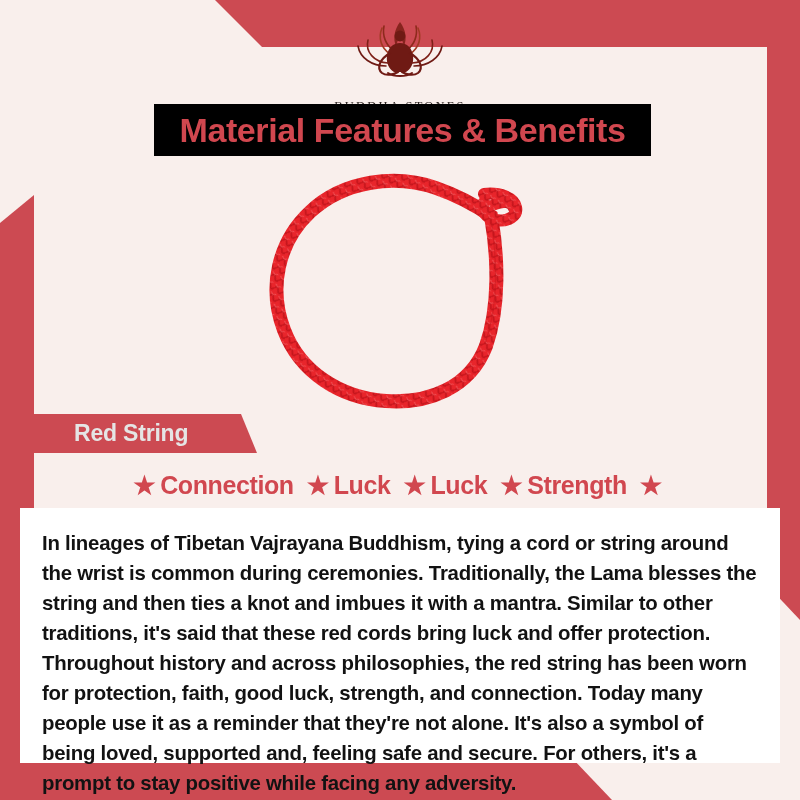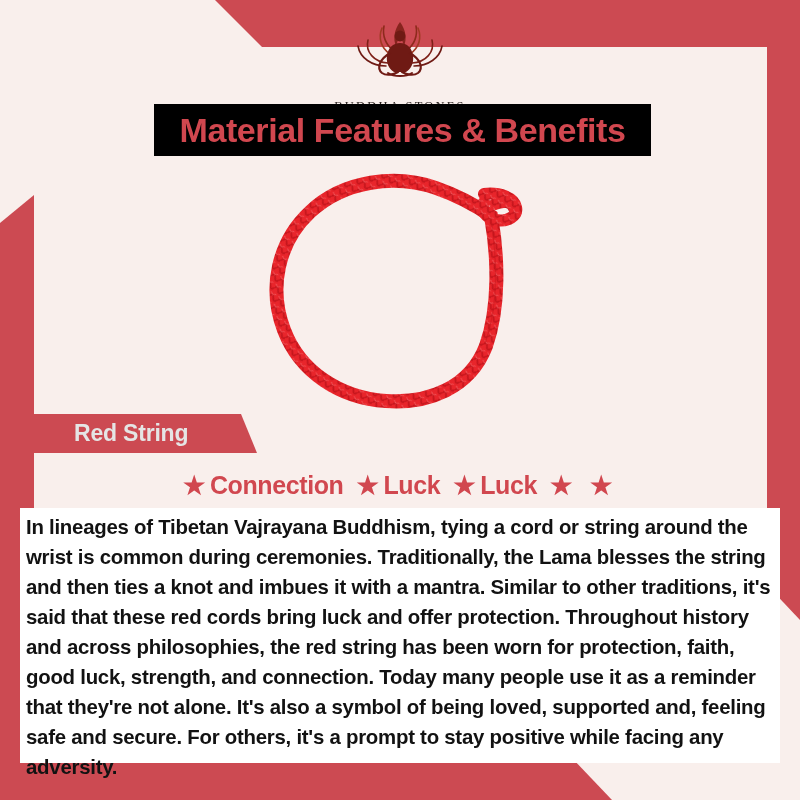--- a/index.html
+++ b/index.html
@@ -99,21 +99,21 @@
   .benefit + .benefit{margin-left:9px;}
 
   
   .copy{
     position:absolute;left:20px;top:508px;width:760px;height:255px;
     background:#ffffff;
     padding:4px 6px 0 6px;
     box-sizing:border-box;
   }
   .copy p{
-    margin:0;
+    margin:16px;
     font-size:20.4px;
     line-height:30px;
     color:#121212;
     font-weight:bold;
     letter-spacing:-0.25px;
     font-family:"Liberation Sans", sans-serif;
   }
 </style>
 </head>
 <body>
@@ -191,20 +191,21 @@
     <span class="benefit">
       <span class="star">★</span>
       <span>Luck</span>
     </span>
     <span class="benefit">
       <span class="star">★</span>
       <span>Luck</span>
     </span>
     <span class="benefit">
       <span class="star">★</span>
+      <span>Strength</span>
     </span>
     <span class="benefit">
       <span class="star">★</span>
     </span>
   </div>
 
   <div class="copy">
     <p>In lineages of Tibetan Vajrayana Buddhism, tying a cord or string around the wrist is common during ceremonies. Traditionally, the Lama blesses the string and then ties a knot and imbues it with a mantra. Similar to other traditions, it's said that these red cords bring luck and offer protection. Throughout history and across philosophies, the red string has been worn for protection, faith, good luck, strength, and connection. Today many people use it as a reminder that they're not alone. It's also a symbol of being loved, supported and, feeling safe and secure. For others, it's a prompt to stay positive while facing any adversity.</p>
   </div>
 

